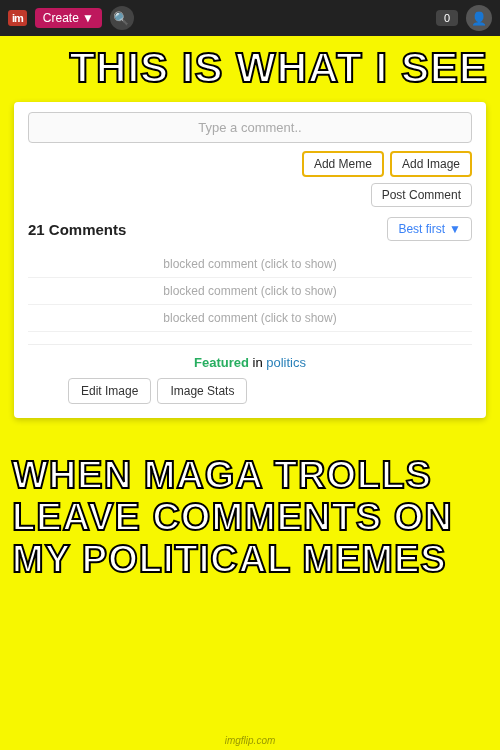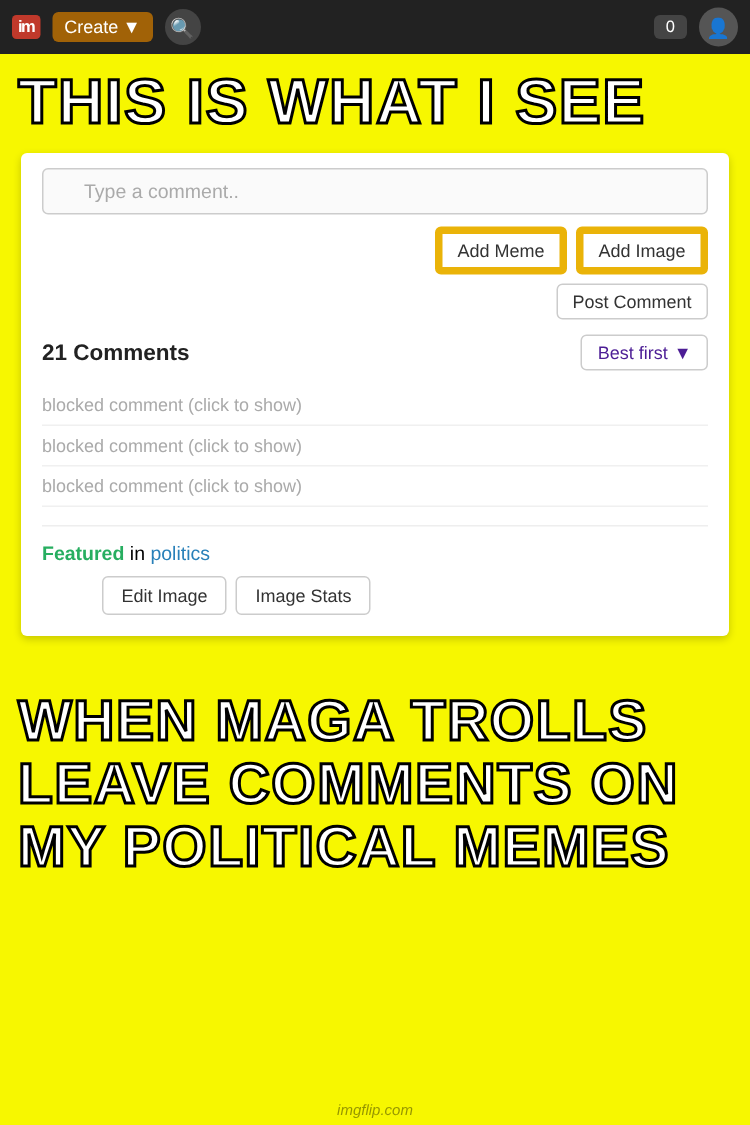--- a/index.html
+++ b/index.html
@@ -1,15 +1,15 @@
 <!DOCTYPE html>
 <html><head>
   <meta charset="utf-8">
   <style>
-    * { margin: 0; padding: 0; box-sizing: border-box; }
+    * { margin: 0; padding: 0; box-sizing: border-box; text-align: center; }
 
     body {
       width: 500px;
       height: 750px;
       overflow: hidden;
       background: #f7f700;
       font-family: Arial, sans-serif;
       position: relative;
     }
 
@@ -34,21 +34,21 @@
       background: #c0392b;
       color: white;
       font-size: 11px;
       font-weight: bold;
       padding: 2px 4px;
       border-radius: 3px;
       letter-spacing: -1px;
     }
 
     .navbar-create {
-      background: #a16207;
+      background: #be185d;
       color: white;
       font-size: 12px;
       padding: 3px 8px;
       border-radius: 4px;
       cursor: pointer;
       display: flex;
       align-items: center;
       gap: 3px;
     }
 
@@ -81,21 +81,21 @@
       height: 26px;
       display: flex;
       align-items: center;
       justify-content: center;
       color: #aaa;
       font-size: 13px;
     }
 
     
     .top-text {
-      text-align: left;
+      text-align: right;
       padding: 10px 12px 6px;
       font-size: 42px;
       font-weight: 900;
       color: #000;
       font-family: Impact, Arial Black, sans-serif;
       text-transform: uppercase;
       letter-spacing: 1px;
       -webkit-text-stroke: 2px black;
       color: #fff;
       line-height: 1.05;
@@ -122,21 +122,21 @@
     }
 
     .comment-actions {
       display: flex;
       justify-content: flex-end;
       gap: 6px;
       margin-bottom: 6px;
     }
 
     .btn-add-meme, .btn-add-image {
-      border: 5px solid #eab308;
+      border: 2px solid #eab308;
       background: white;
       border-radius: 4px;
       padding: 4px 10px;
       font-size: 12px;
       color: #333;
       cursor: pointer;
     }
 
     .btn-post-row {
       display: flex;
@@ -166,21 +166,21 @@
       font-weight: bold;
       color: #222;
     }
 
     .sort-btn {
       border: 1px solid #ccc;
       background: white;
       border-radius: 4px;
       padding: 4px 10px;
       font-size: 12px;
-      color: #4c1d95;
+      color: #3b82f6;
       cursor: pointer;
       display: flex;
       align-items: center;
       gap: 4px;
     }
 
     .blocked-comment {
       color: #aaa;
       font-size: 12px;
       padding: 6px 0;

